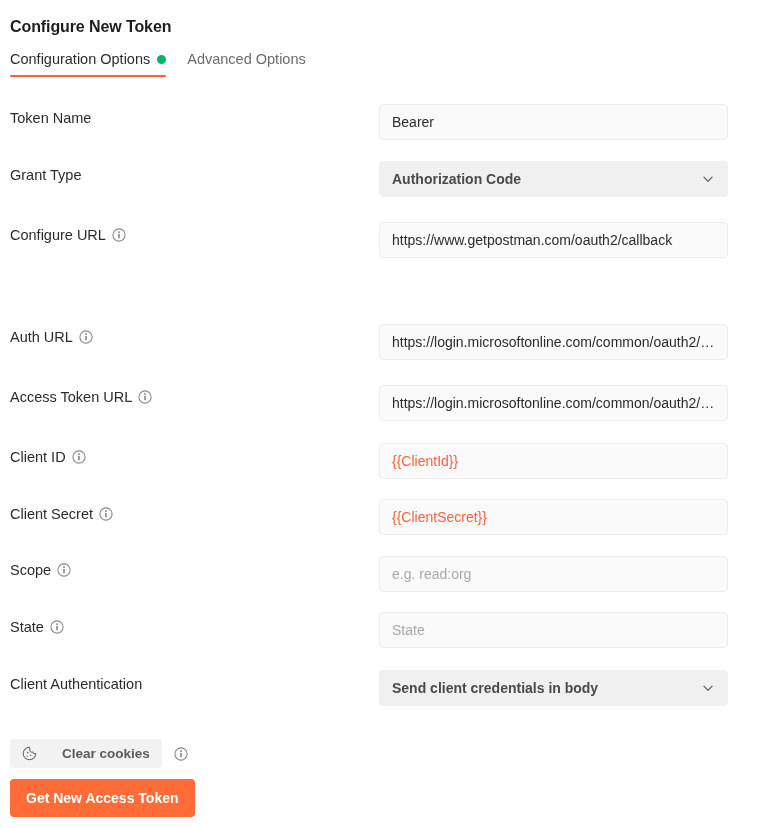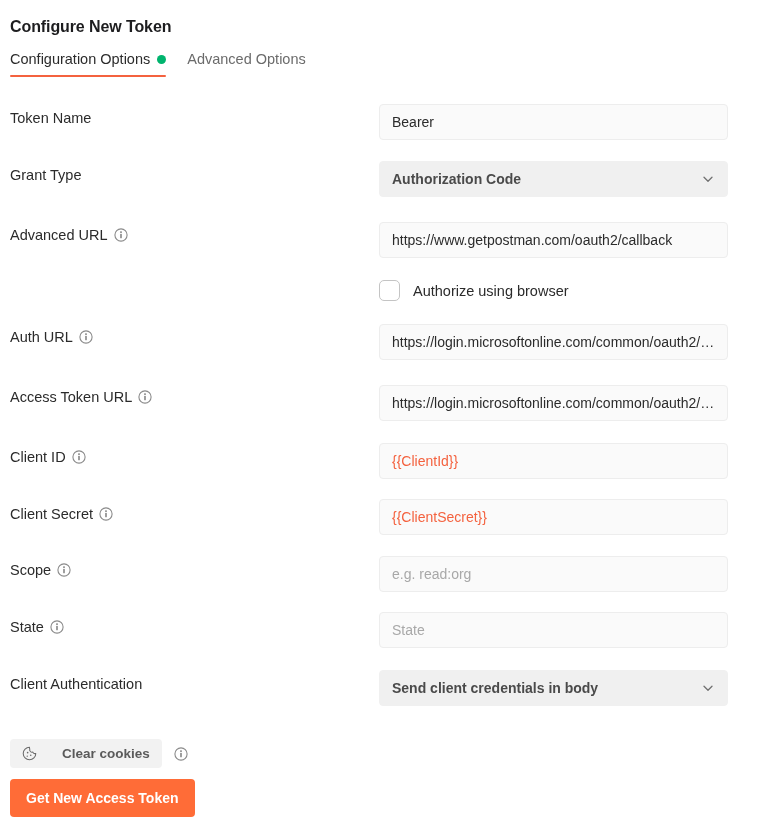--- a/index.html
+++ b/index.html
@@ -159,38 +159,34 @@
     <div class="field select" style="top:161px">
       <span class="val">Authorization Code</span>
       <svg class="chev" width="14" height="14" viewBox="0 0 14 14">
         <path d="M3 5.3 L7 9.3 L11 5.3" fill="none" stroke="#707070" stroke-width="1.3" stroke-linecap="round" stroke-linejoin="round"></path>
       </svg>
     </div>
   </div>
 
   <div class="row">
     <div class="label" style="top:227px">
-      <span>Advanced URL</span>
+      <span>Configure URL</span>
       <span class="info">
         <svg width="14" height="14" viewBox="0 0 14 14">
           <circle cx="7" cy="7" r="6.1" fill="none" stroke="#8a8a8a" stroke-width="1.1"></circle>
           <circle cx="7" cy="4.1" r="0.85" fill="#6a6a6a"></circle>
           <rect x="6.35" y="5.8" width="1.3" height="4.5" rx="0.6" fill="#6a6a6a"></rect>
         </svg>
       </span>
     </div>
     <div class="field input" style="top:222px">
       <span class="val">https://www.getpostman.com/oauth2/callback</span>
     </div>
   </div>
 
-  <div class="checkrow" style="top:280px">
-    <span class="cbox"></span>
-    <span class="cbox-label">Authorize using browser</span>
-  </div>
 
   <div class="row">
     <div class="label" style="top:329px">
       <span>Auth URL</span>
       <span class="info">
         <svg width="14" height="14" viewBox="0 0 14 14">
           <circle cx="7" cy="7" r="6.1" fill="none" stroke="#8a8a8a" stroke-width="1.1"></circle>
           <circle cx="7" cy="4.1" r="0.85" fill="#6a6a6a"></circle>
           <rect x="6.35" y="5.8" width="1.3" height="4.5" rx="0.6" fill="#6a6a6a"></rect>
         </svg>

